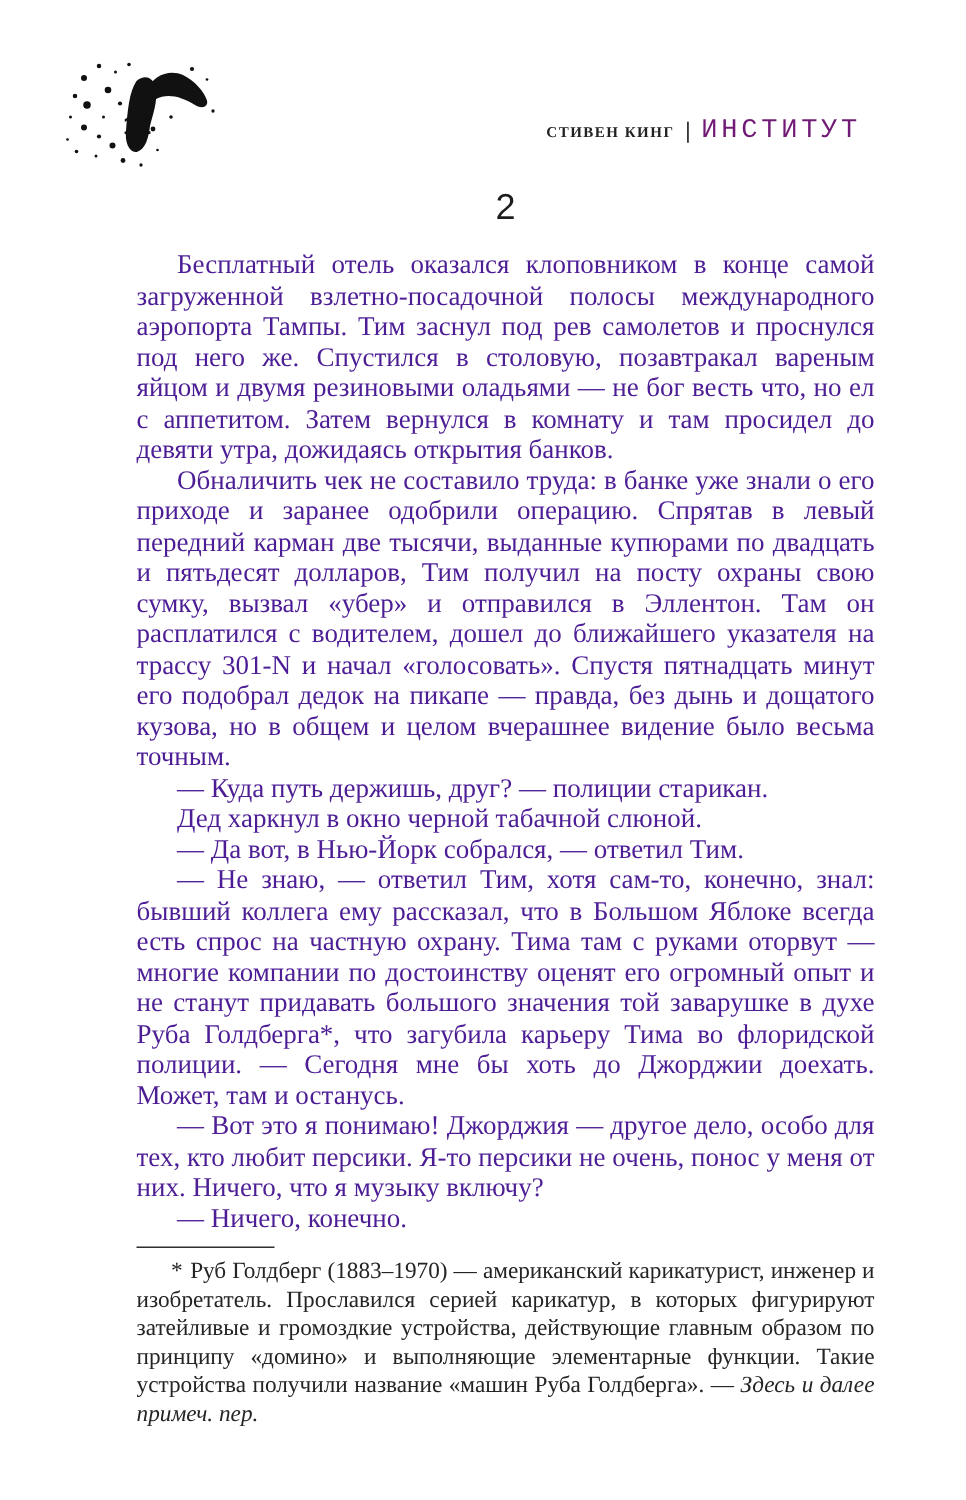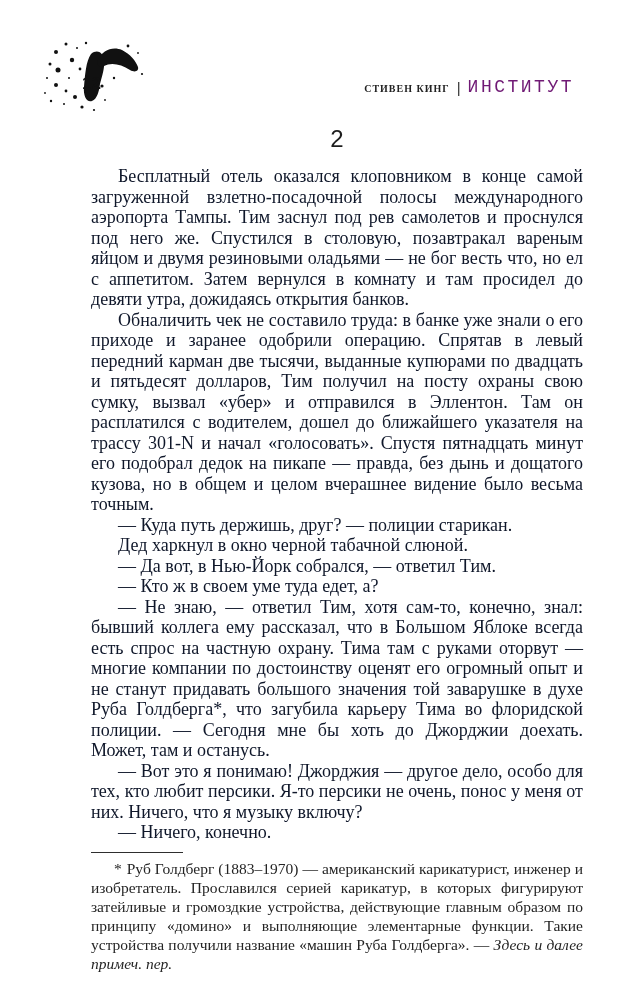--- a/index.html
+++ b/index.html
@@ -48,21 +48,21 @@
     text-align:center;
     font-family:"Liberation Sans","DejaVu Sans",sans-serif;
     font-size:24px;line-height:25px;font-weight:400;color:#1d1d1d;
     margin:0 0 15px 0;
   }
   .para{
     margin:0;
     font-size:18px;line-height:20.5px;
     text-align:justify;
     text-indent:27px;
-    color:#0f172a;
+    color:#4c1d95;
   }
 
   
   .footnote{margin-top:9px;}
   .footnote-rule{
     width:92px;height:0;
     border-top:1.5px solid #2e2e2e;
     margin:0 0 6px 0;
   }
   .footnote-text{
@@ -123,21 +123,20 @@
   </div>
 
   <main class="text-block">
     <div class="chapter-number">2</div>
 
     <p class="para">Бесплатный отель оказался клоповником в конце самой загруженной взлетно-посадочной полосы международного аэропорта Тампы. Тим заснул под рев самолетов и проснулся под него же. Спустился в столовую, позавтракал вареным яйцом и двумя резиновыми оладьями — не бог весть что, но ел с аппетитом. Затем вернулся в комнату и там просидел до девяти утра, дожидаясь открытия банков.</p>
     <p class="para">Обналичить чек не составило труда: в банке уже знали о его приходе и заранее одобрили операцию. Спрятав в левый передний карман две тысячи, выданные купюрами по двадцать и пятьдесят долларов, Тим получил на посту охраны свою сумку, вызвал «убер» и отправился в Эллентон. Там он расплатился с водителем, дошел до ближайшего указателя на трассу 301-N и начал «голосовать». Спустя пятнадцать минут его подобрал дедок на пикапе — правда, без дынь и дощатого кузова, но в общем и целом вчерашнее видение было весьма точным.</p>
     <p class="para">— Куда путь держишь, друг? — полиции старикан.</p>
     <p class="para">Дед харкнул в окно черной табачной слюной.</p>
     <p class="para">— Да вот, в Нью-Йорк собрался, — ответил Тим.</p>
-    <p class="para">— Кто ж в своем уме туда едет, а?</p>
     <p class="para">— Не знаю, — ответил Тим, хотя сам-то, конечно, знал: бывший коллега ему рассказал, что в Большом Яблоке всегда есть спрос на частную охрану. Тима там с руками оторвут — многие компании по достоинству оценят его огромный опыт и не станут придавать большого значения той заварушке в духе Руба Голдберга*, что загубила карьеру Тима во флоридской полиции. — Сегодня мне бы хоть до Джорджии доехать. Может, там и останусь.</p>
     <p class="para">— Вот это я понимаю! Джорджия — другое дело, особо для тех, кто любит персики. Я-то персики не очень, понос у меня от них. Ничего, что я музыку включу?</p>
     <p class="para">— Ничего, конечно.</p>
 
     <div class="footnote">
       <div class="footnote-rule"></div>
       <p class="footnote-text"><span class="footnote-marker">*</span><span>Руб Голдберг (1883–1970) — американский карикатурист, инженер и изобретатель. Прославился серией карикатур, в которых фигурируют затейливые и громоздкие устройства, действующие главным образом по принципу «домино» и выполняющие элементарные функции. Такие устройства получили название «машин Руба Голдберга». — </span><i>Здесь и далее примеч. пер.</i></p>
     </div>
   </main>
 </div>

